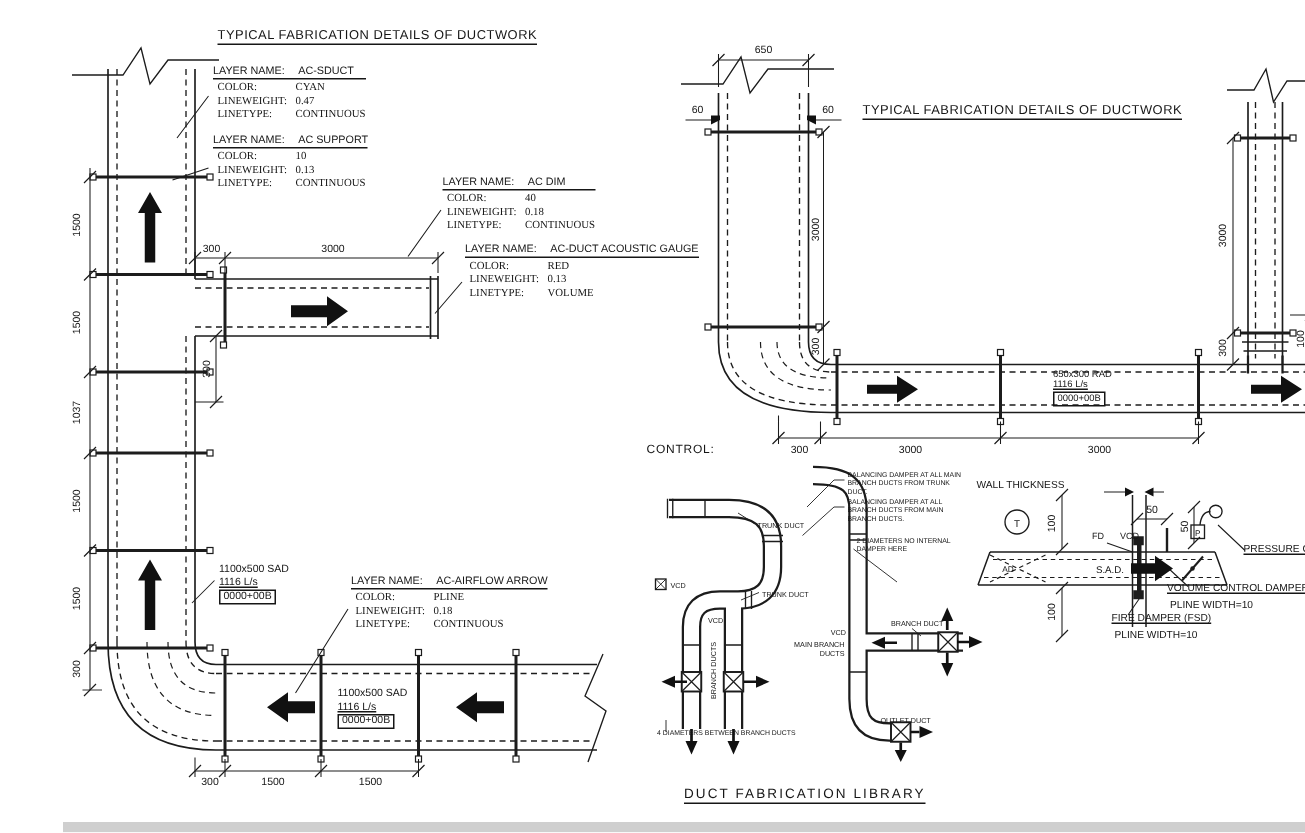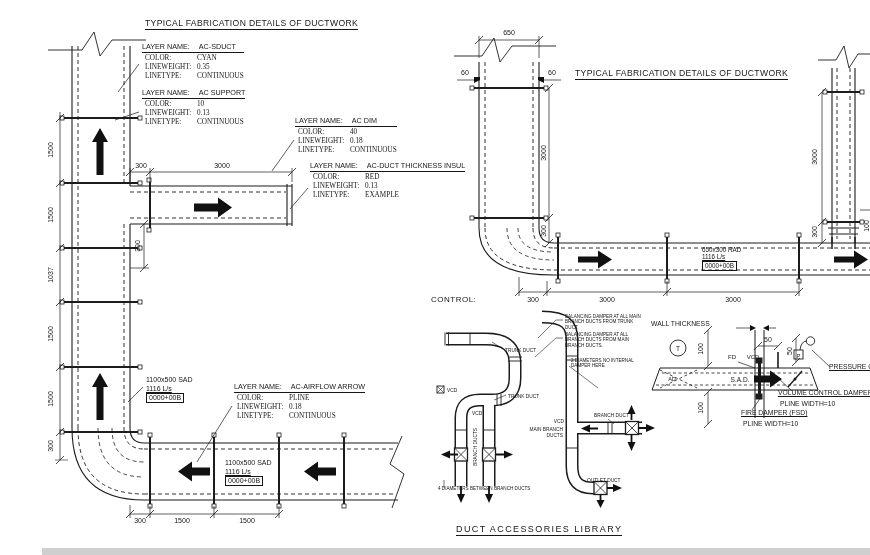--- a/index.html
+++ b/index.html
@@ -313,21 +313,21 @@
   <div class="abs title" style="left:533px;top:68px">TYPICAL FABRICATION DETAILS OF DUCTWORK</div>
 
   <div class="abs lb" style="left:100px;top:42px">
     <div class="head"><span class="nl">LAYER NAME:</span><span>AC-SDUCT</span></div>
     <div class="row">
         <span class="l">COLOR:</span>
         <span>CYAN</span>
       </div>
     <div class="row">
         <span class="l">LINEWEIGHT:</span>
-        <span>0.35</span>
+        <span>0.47</span>
       </div>
     <div class="row">
         <span class="l">LINETYPE:</span>
         <span>CONTINUOUS</span>
       </div>
   </div>
   <div class="abs lb" style="left:100px;top:88px">
     <div class="head"><span class="nl">LAYER NAME:</span><span>AC SUPPORT</span></div>
     <div class="row">
         <span class="l">COLOR:</span>
@@ -351,32 +351,32 @@
     <div class="row">
         <span class="l">LINEWEIGHT:</span>
         <span>0.18</span>
       </div>
     <div class="row">
         <span class="l">LINETYPE:</span>
         <span>CONTINUOUS</span>
       </div>
   </div>
   <div class="abs lb" style="left:268px;top:161px">
-    <div class="head"><span class="nl">LAYER NAME:</span><span>AC-DUCT THICKNESS INSUL</span></div>
+    <div class="head"><span class="nl">LAYER NAME:</span><span>AC-DUCT ACOUSTIC GAUGE</span></div>
     <div class="row">
         <span class="l">COLOR:</span>
         <span>RED</span>
       </div>
     <div class="row">
         <span class="l">LINEWEIGHT:</span>
         <span>0.13</span>
       </div>
     <div class="row">
         <span class="l">LINETYPE:</span>
-        <span>EXAMPLE</span>
+        <span>VOLUME</span>
       </div>
   </div>
   <div class="abs lb" style="left:192px;top:382px">
     <div class="head"><span class="nl">LAYER NAME:</span><span>AC-AIRFLOW ARROW</span></div>
     <div class="row">
         <span class="l">COLOR:</span>
         <span>PLINE</span>
       </div>
     <div class="row">
         <span class="l">LINEWEIGHT:</span>
@@ -410,16 +410,16 @@
   <div class="abs wl" style="left:738px;top:400px">PLINE WIDTH=10</div>
   <div class="abs wl ul" style="left:699px;top:409px">FIRE DAMPER (FSD)</div>
   <div class="abs wl" style="left:701px;top:420px">PLINE WIDTH=10</div>
 
   <div class="abs example-label" style="left:389px;top:295px">CONTROL:</div>
   <div class="abs ann" style="left:523px;top:314px;width:78px">BALANCING DAMPER AT ALL MAIN BRANCH DUCTS FROM TRUNK DUCT.</div>
   <div class="abs ann" style="left:523px;top:332px;width:78px">BALANCING DAMPER AT ALL BRANCH DUCTS FROM MAIN BRANCH DUCTS.</div>
   <div class="abs ann" style="left:529px;top:358px;width:64px">2 DIAMETERS NO INTERNAL DAMPER HERE</div>
   <div class="abs ann" style="left:396px;top:486px;white-space:nowrap">4 DIAMETERS BETWEEN BRANCH DUCTS</div>
 
-  <div class="abs bottom-title" style="left:414px;top:524px">DUCT ACCESSORIES LIBRARY</div>
+  <div class="abs bottom-title" style="left:414px;top:524px">DUCT FABRICATION LIBRARY</div>
 
   <div class="strip"></div>
 </div>
 
 </body></html>

